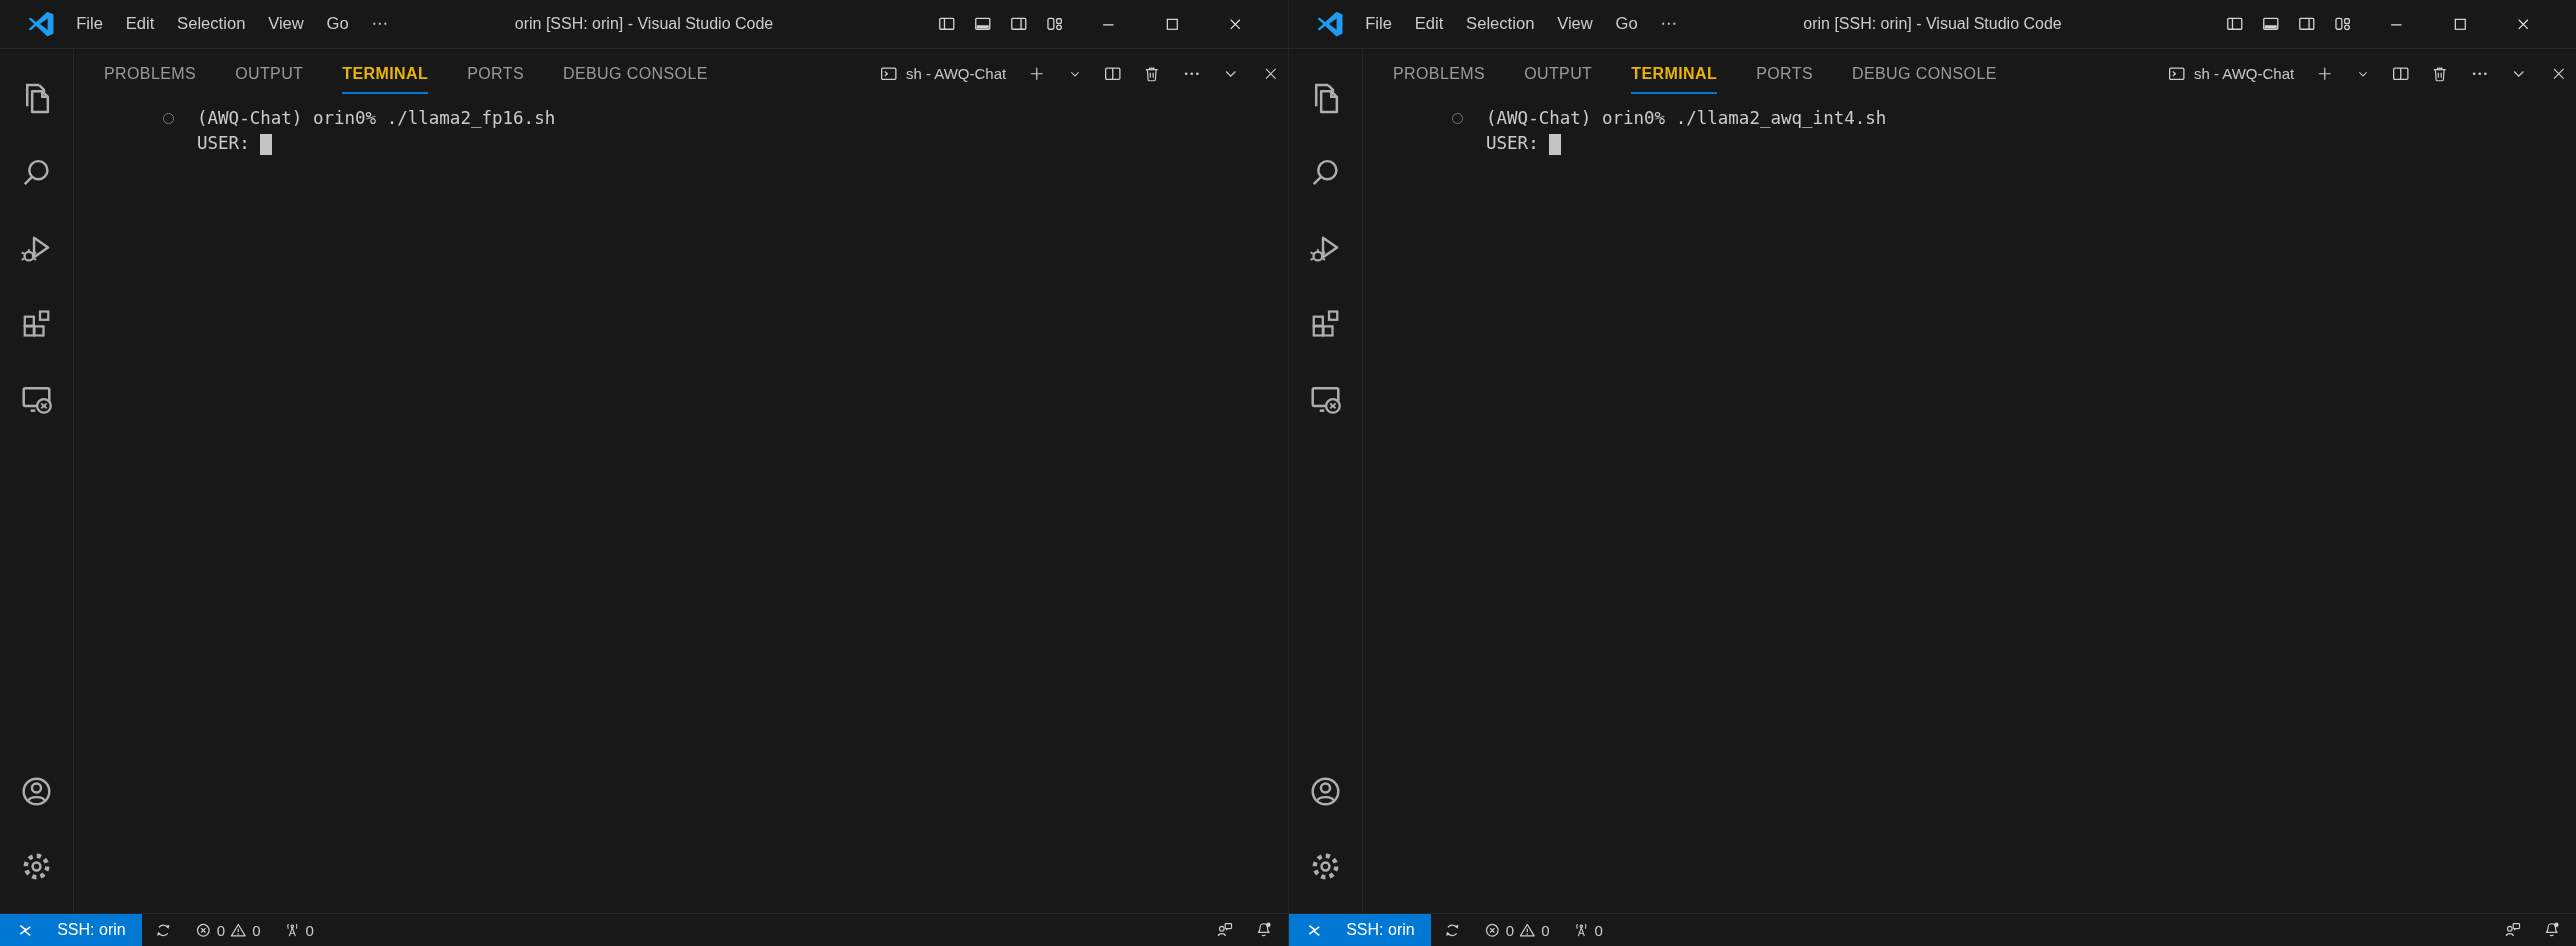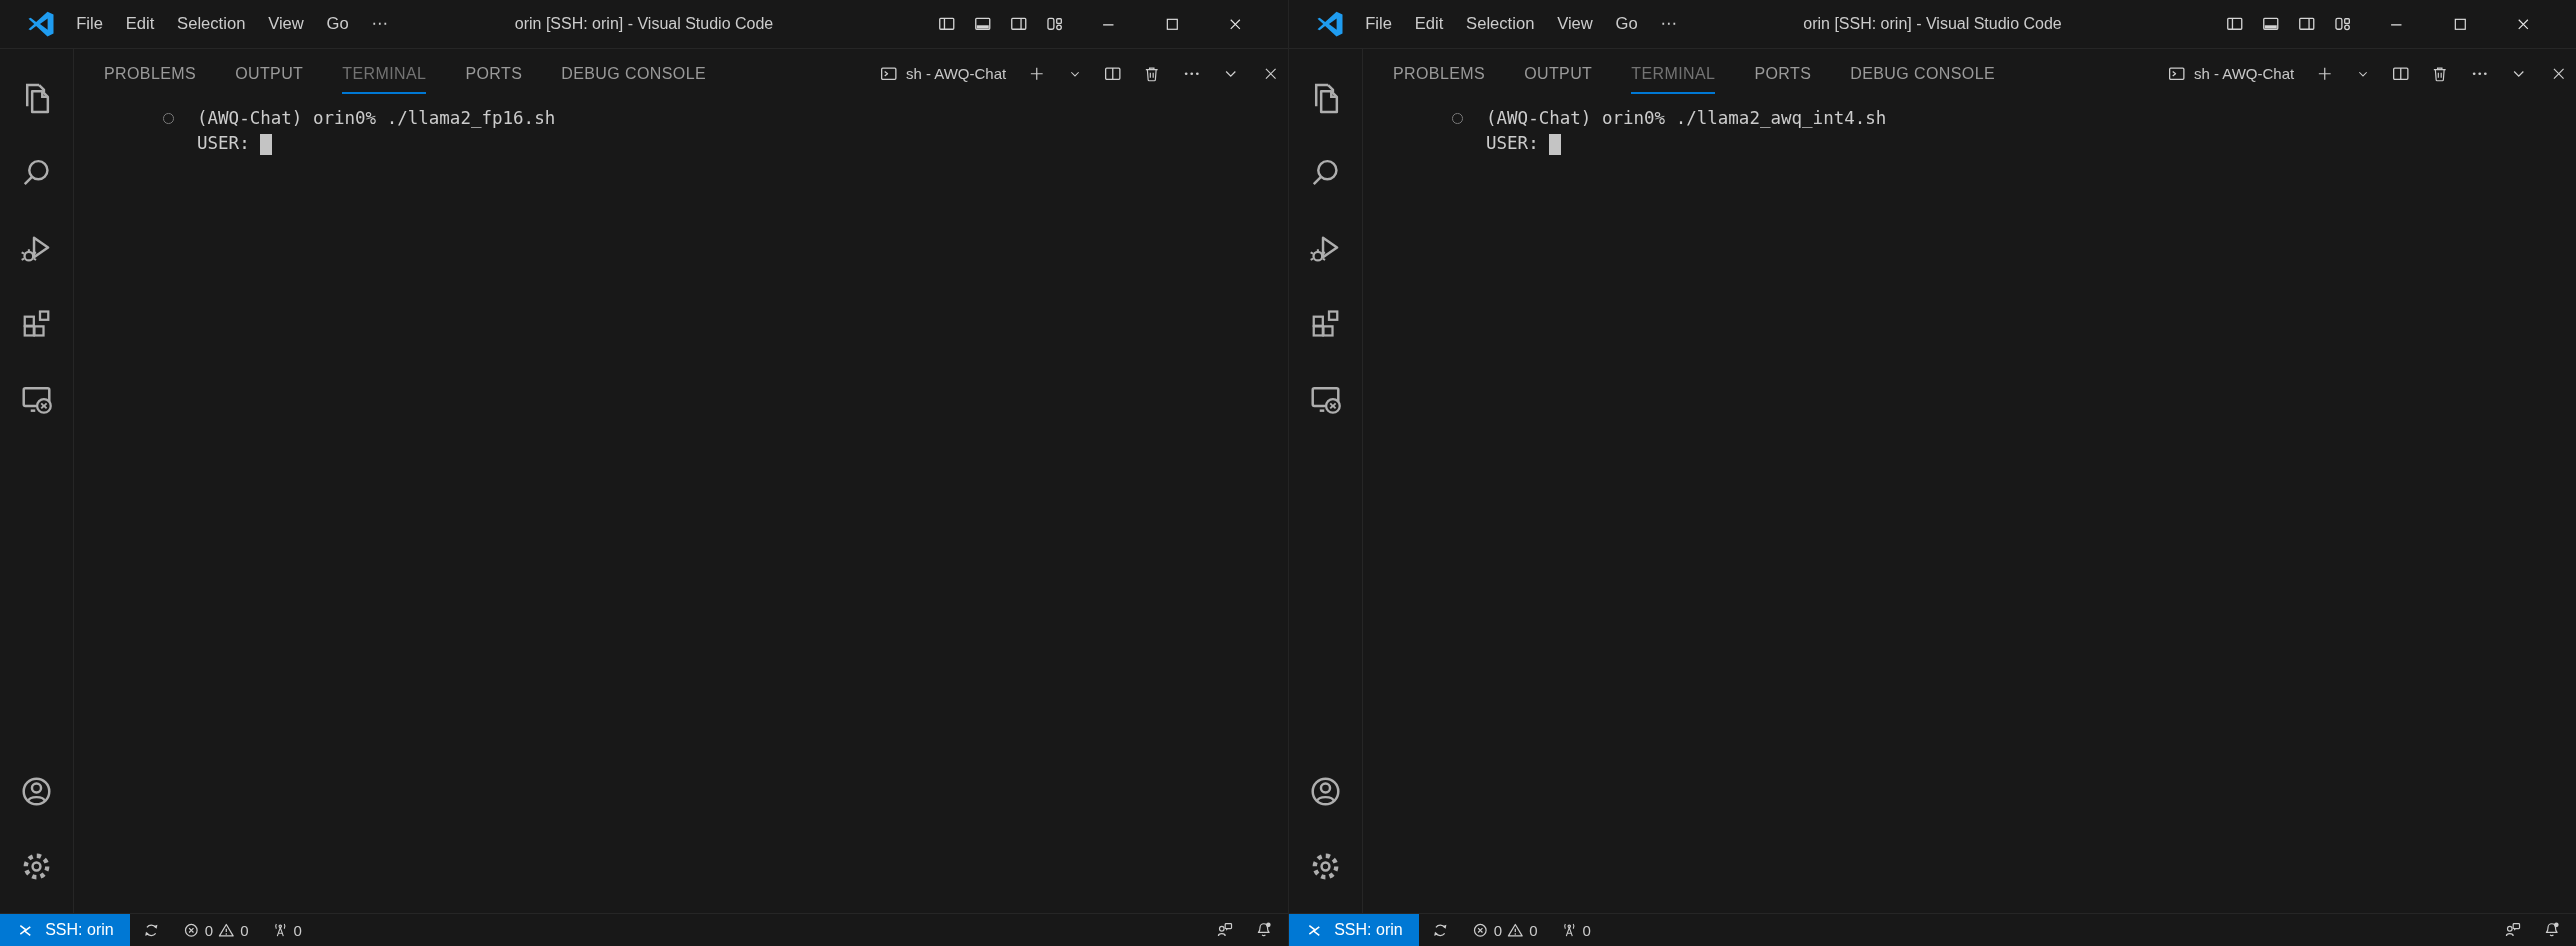--- a/index.html
+++ b/index.html
@@ -31,21 +31,21 @@
                display:flex;flex-direction:column;align-items:center;padding:12.3px 0 8.8px 0;box-sizing:border-box;color:#aeaeae;}
   .ab-item{width:74px;height:75px;display:flex;align-items:center;justify-content:center;}
   .ab-item .ic{width:33px;height:33px;}
   .ab-spacer{flex:1;}
 
   
   .panel{flex:1;display:flex;flex-direction:column;background:#181818;min-width:0;}
   .panel-header{height:49px;flex:0 0 49px;display:flex;align-items:center;padding-left:30px;box-sizing:border-box;}
   .tabs{display:flex;gap:39px;height:100%;align-items:center;}
   .tab{font-size:16px;letter-spacing:0.4px;color:#9a9a9a;height:100%;display:flex;align-items:center;position:relative;cursor:default;}
-  .tab.active{color:#737373;}
+  .tab.active{color:#eab308;font-weight:bold;}
   .tab.active::after{content:"";position:absolute;left:0;right:0;bottom:4.4px;height:1.8px;background:#0078d4;}
   .panel-actions{margin-left:auto;display:flex;align-items:center;gap:22px;padding-right:8.8px;color:#cccccc;}
   .panel-actions .ic{width:17.5px;height:17.5px;}
   .term-chip{display:flex;align-items:center;gap:8.8px;}
   .term-chip .label{font-size:15px;color:#c8c8c8;white-space:nowrap;}
   .chev-sm{width:14px !important;height:14px !important;}
 
   
   .terminal{flex:1;font-family:"DejaVu Sans Mono",monospace;font-size:17.5px;line-height:25.4px;
             color:#cccccc;padding:8px 0 0 123px;min-height:0;}
@@ -53,21 +53,21 @@
   .cmd-deco{position:absolute;left:-34px;top:7px;width:10.5px;height:10.5px;border:1.4px solid #787878;
             border-radius:50%;box-sizing:border-box;}
   .pbar{display:inline-block;height:21px;background:#d6d6d6;}
   .w0 .pbar{width:449px;}
   .w1 .pbar{width:531px;}
   .cursor{display:inline-block;width:11.4px;height:21px;background:#c4c4c4;margin-left:10.5px;}
 
   
   .statusbar{height:33px;flex:0 0 33px;background:#181818;border-top:0.9px solid #262626;
              display:flex;align-items:center;box-sizing:border-box;color:#cccccc;font-size:15px;}
-  .remote-chip{height:100%;background:#0078d4;color:#ffffff;display:flex;align-items:center;gap:12px;
+  .remote-chip{height:100%;background:#0078d4;color:#ffffff;display:flex;align-items:center;gap:24px;
                padding:0 16.6px;font-size:16px;}
   .remote-chip .ic{width:16.6px;height:16.6px;}
   .status-left{display:flex;align-items:center;gap:23px;margin-left:13px;}
   .status-item{display:flex;align-items:center;gap:5.3px;}
   .status-item .ic{width:16.6px;height:16.6px;}
   .status-right{margin-left:auto;display:flex;align-items:center;gap:21px;padding-right:16px;}
   .status-right .ic{width:17.5px;height:17.5px;}
 
   .ic{display:block;}
 </style>

